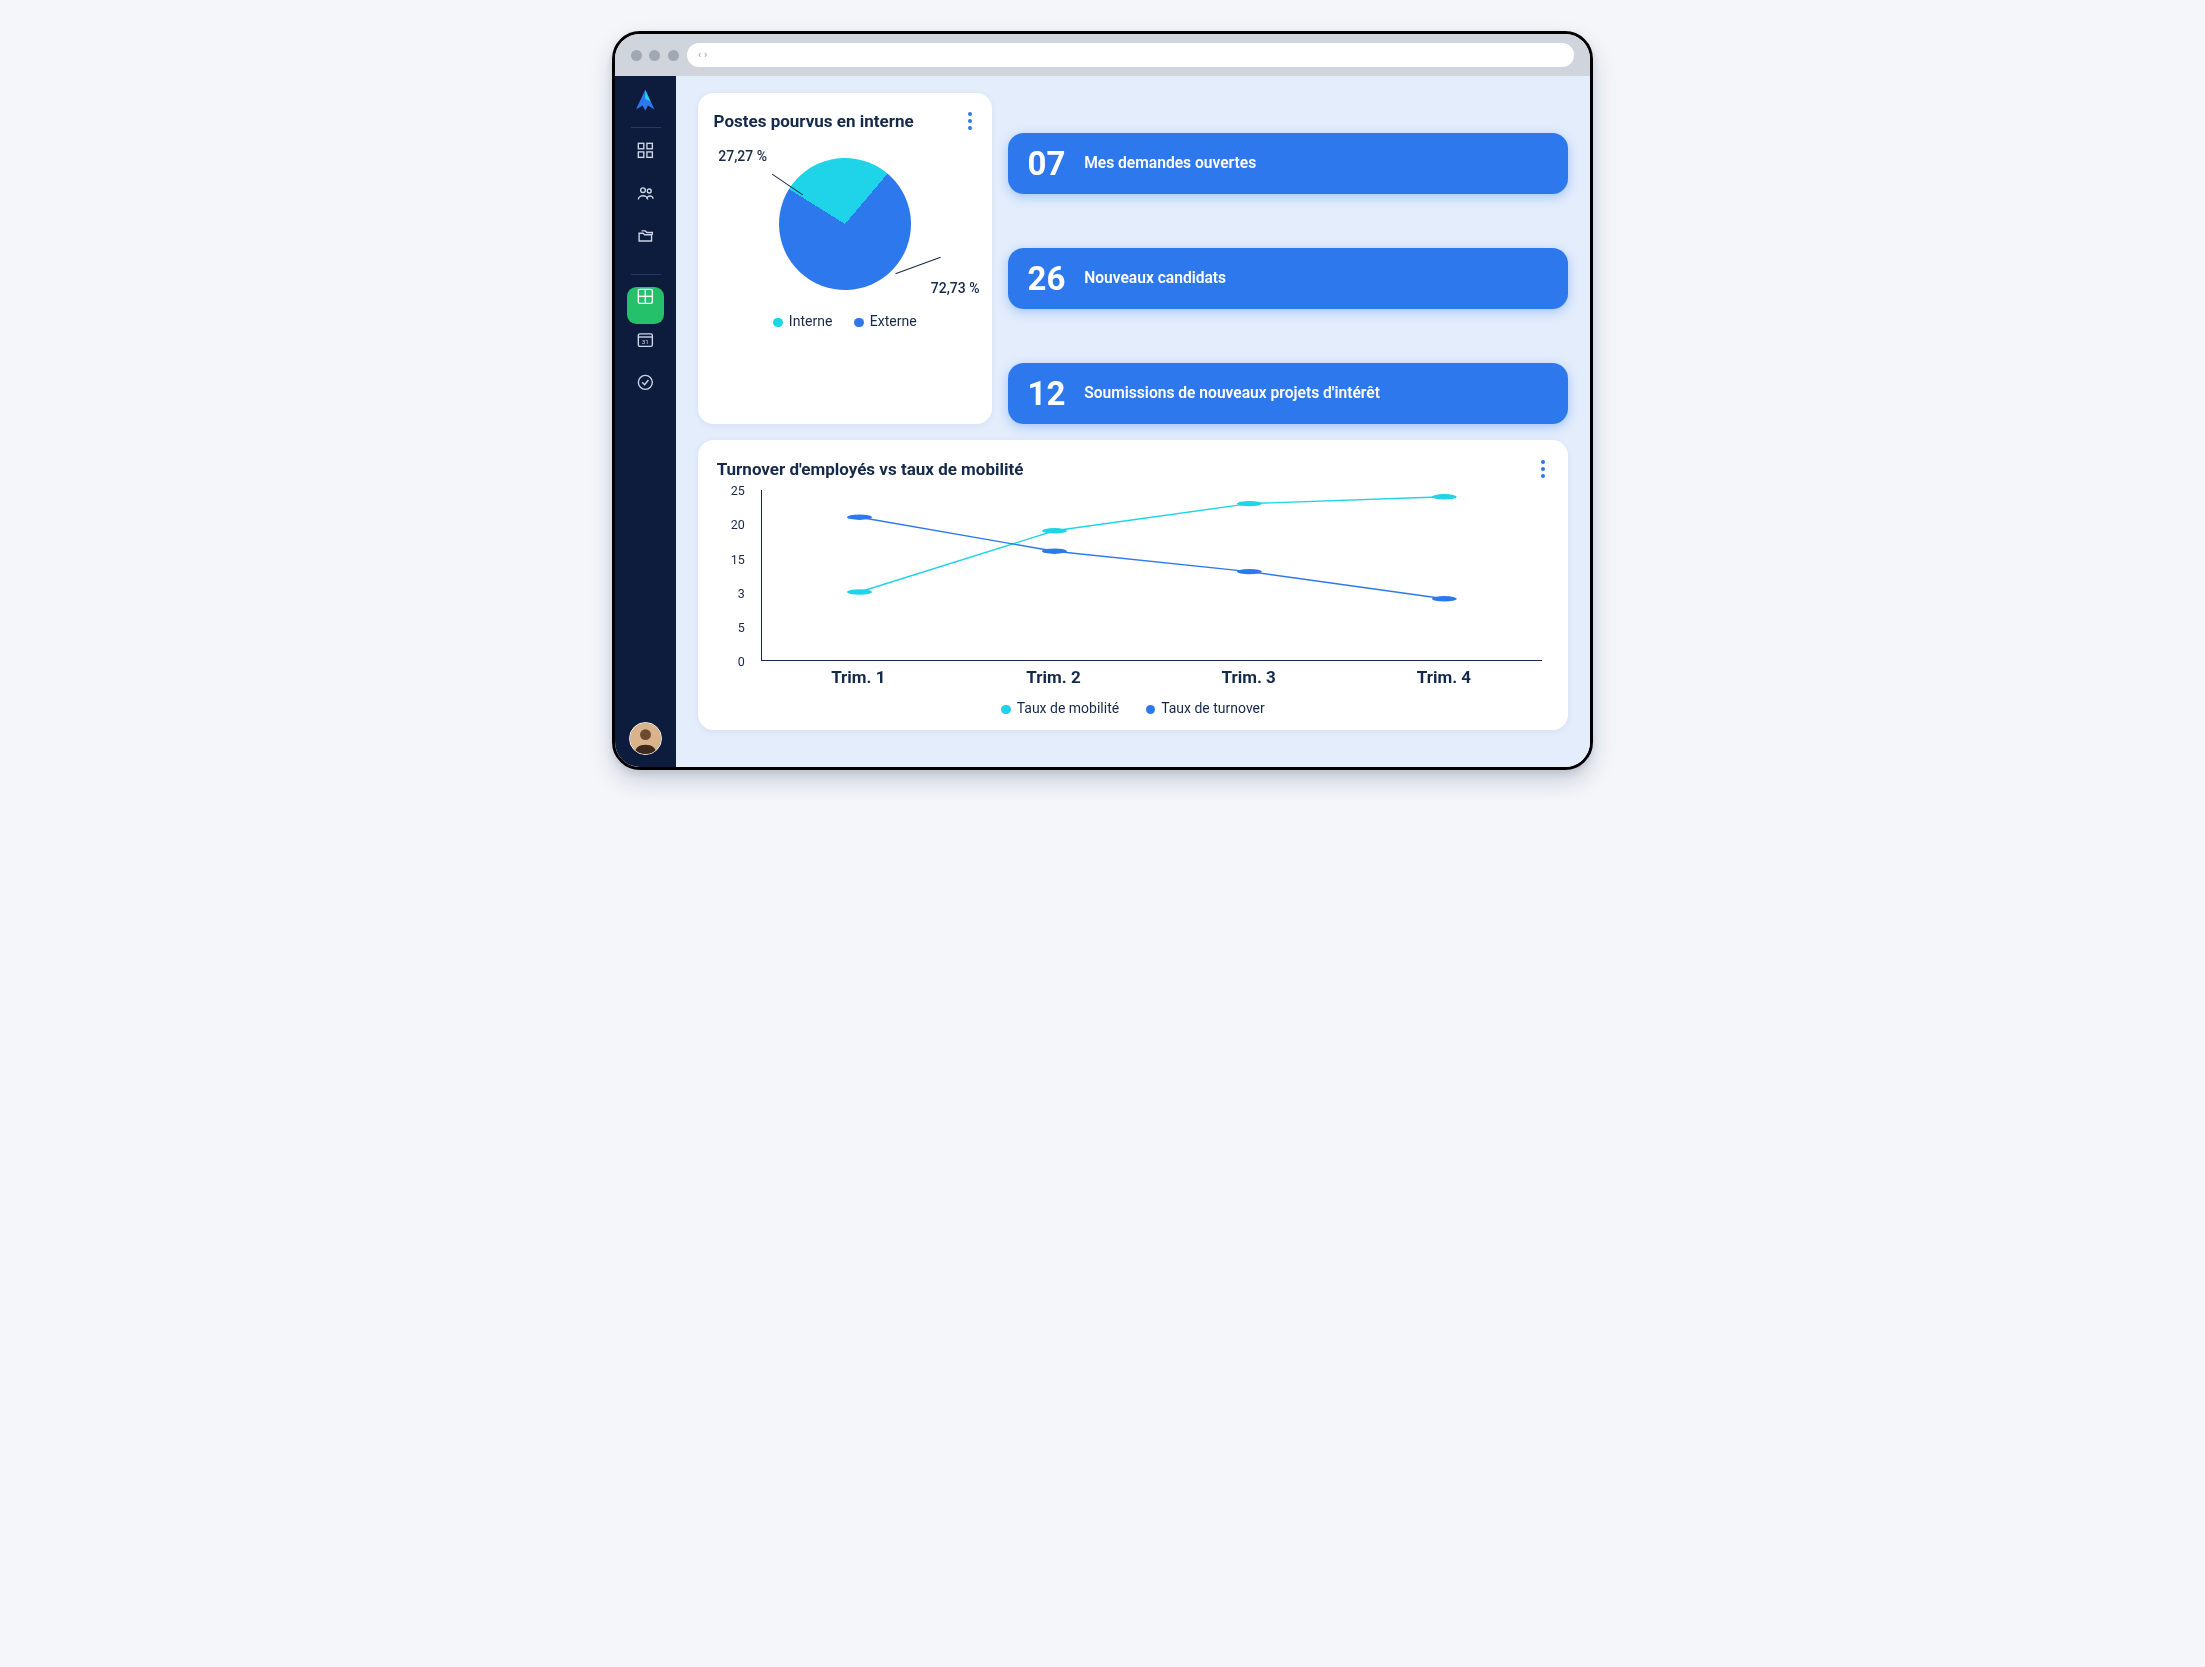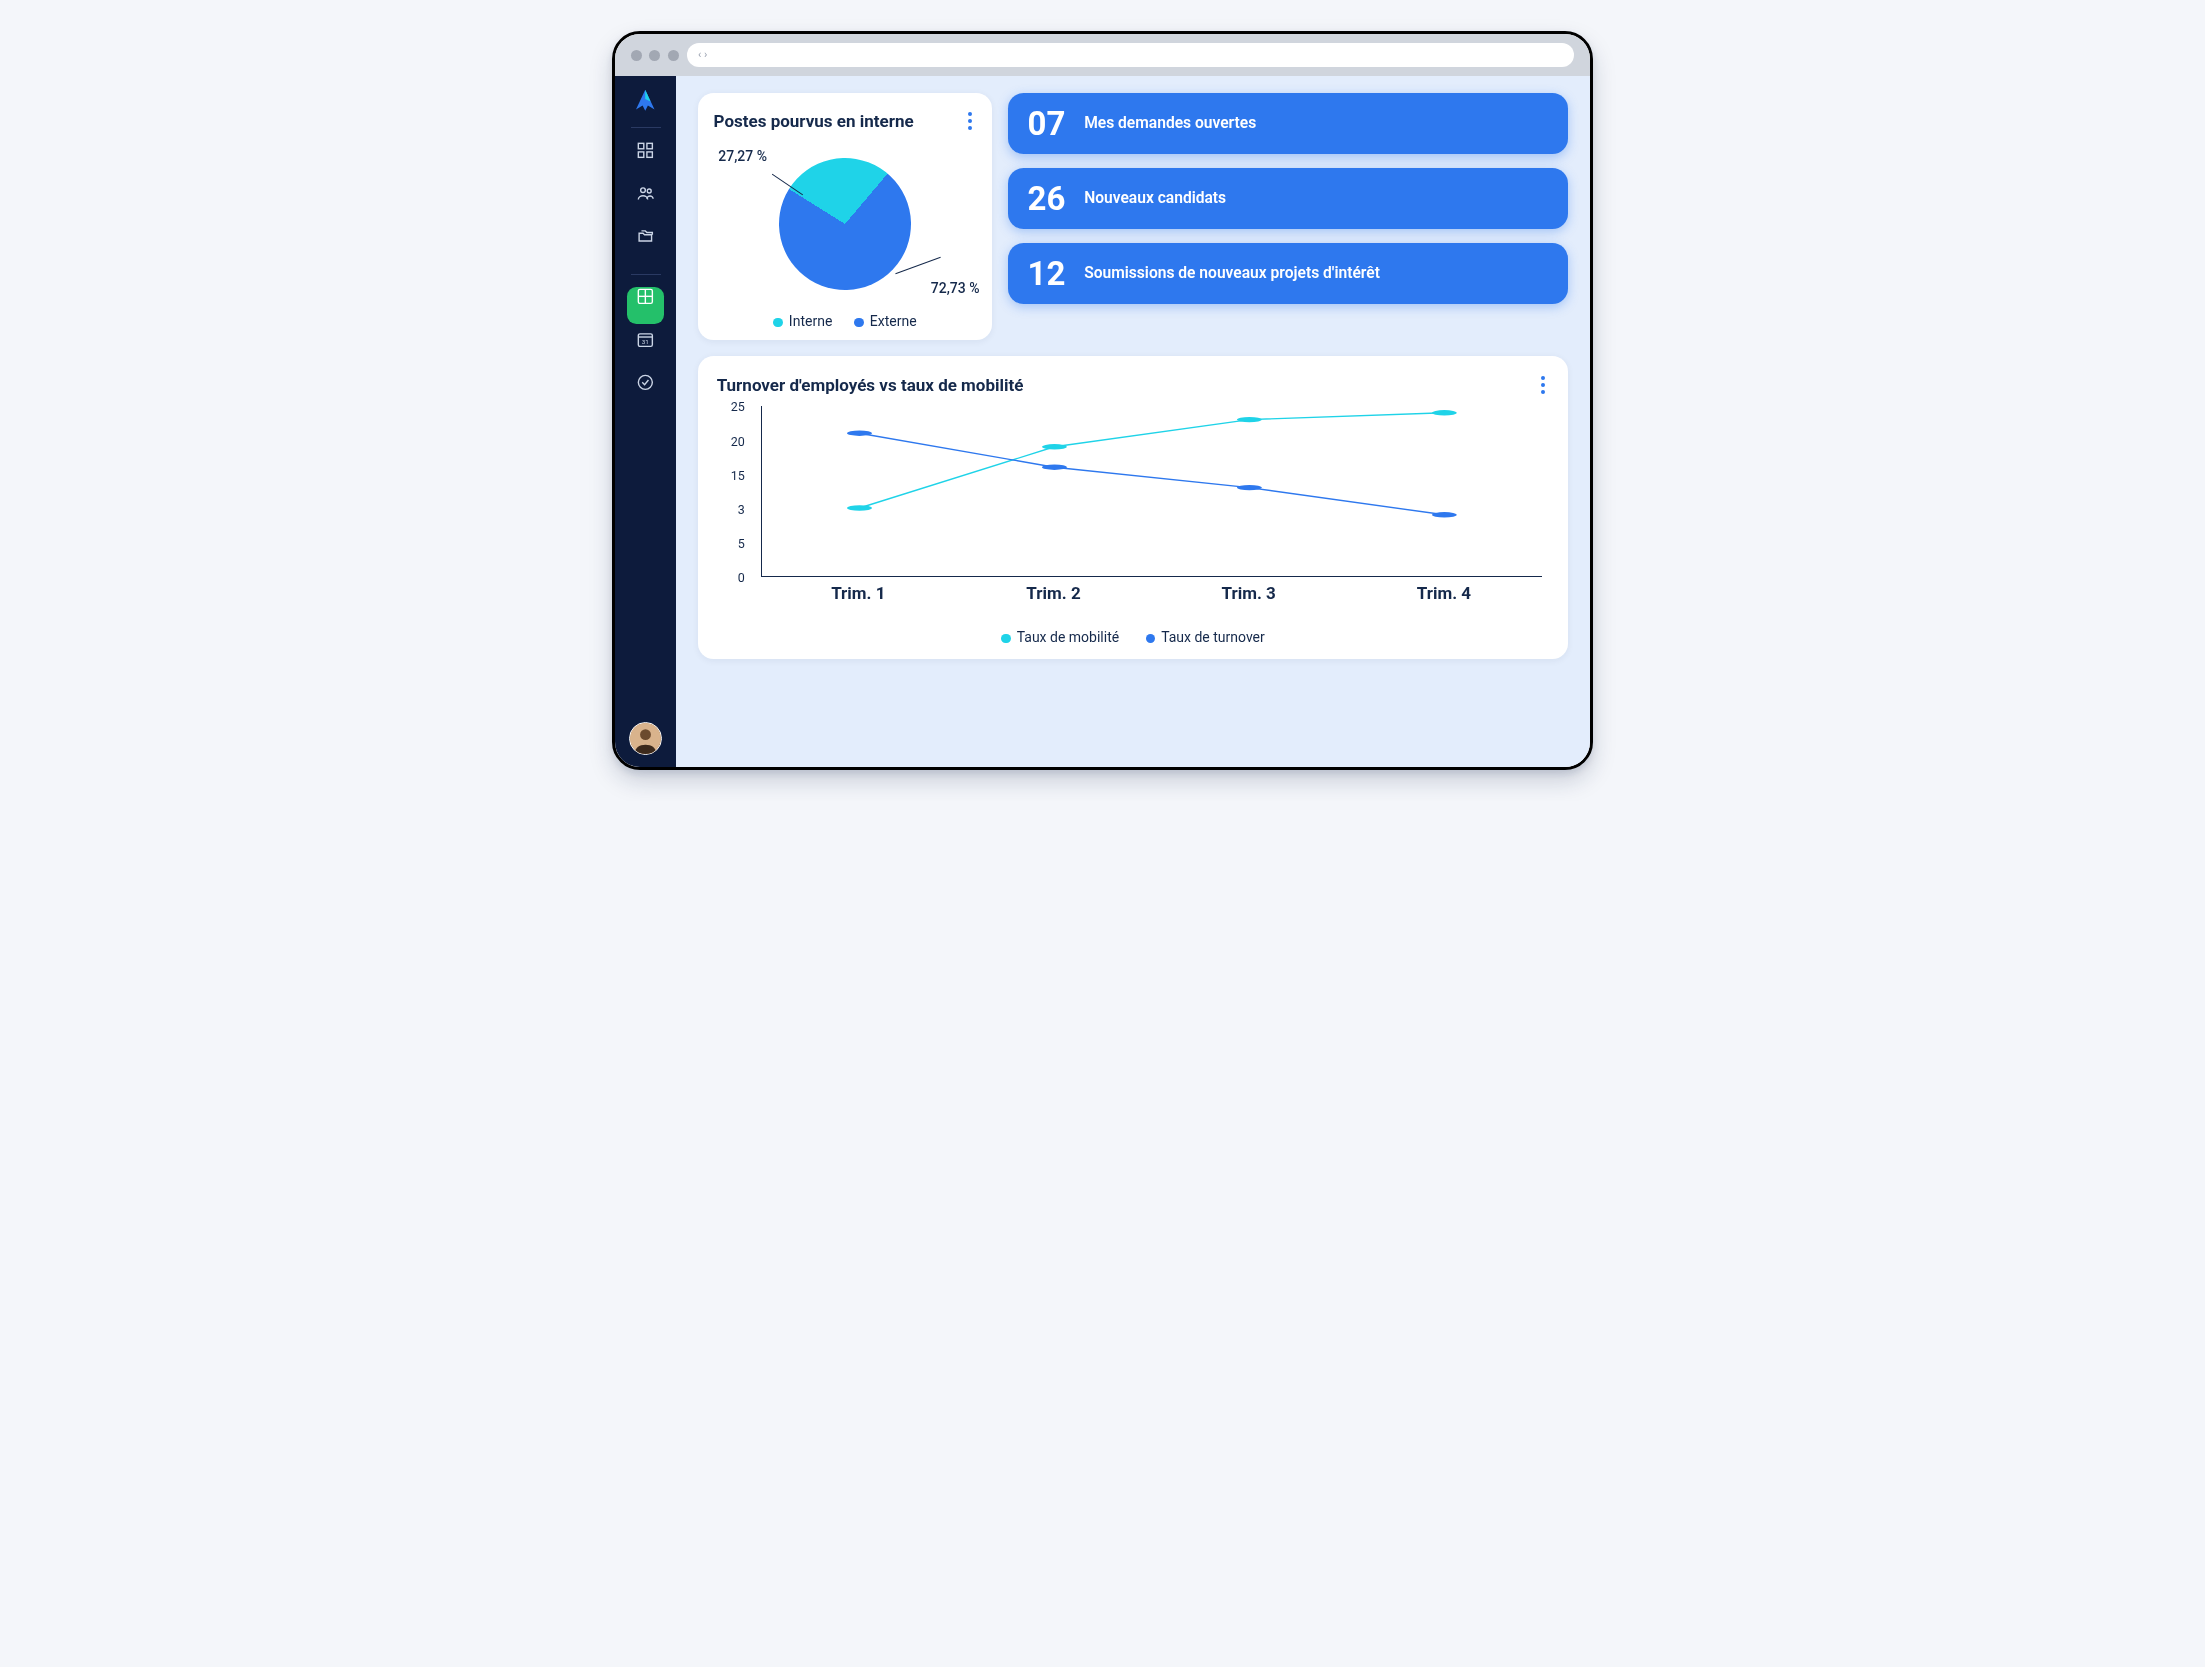--- a/index.html
+++ b/index.html
@@ -55,34 +55,34 @@
   .card-title{font-size:17px;font-weight:700;color:var(--text-dark);}
   .kebab{display:flex;flex-direction:column;gap:3.1px;padding:4.7px;cursor:pointer;}
   .kebab span{width:3.9px;height:3.9px;border-radius:50%;background:var(--blue);}
   .pie-wrap{position:relative;height:179px;display:flex;align-items:center;justify-content:center;}
   .pie{width:132px;height:132px;border-radius:50%;}
   .pie-label{position:absolute;font-size:14px;color:var(--text-dark);font-weight:500;}
   .pie-line{position:absolute;height:0.8px;background:#15294b;}
   .legend{display:flex;gap:22px;justify-content:center;align-items:center;font-size:14px;color:var(--text-dark);}
   .swatch{width:9.3px;height:9.3px;border-radius:50%;display:inline-block;margin-right:6.2px;vertical-align:middle;}
   .metric-col{flex:1;display:flex;flex-direction:column;gap:14px;}
-  .metric{background:var(--blue);color:#fff;border-radius:15.6px;padding:14px 20px;display:flex;align-items:center;gap:18.7px;box-shadow:0 3.1px 11px rgba(46,120,238,.35);cursor:pointer;}
+  .metric{background:var(--blue);color:#fff;border-radius:15.6px;padding:14px 20px;display:flex;align-items:center;gap:18.7px;box-shadow:0 3.1px 11px rgba(46,120,238,.35);cursor:pointer;margin-top:40px;}
   .metric-num{font-size:33px;font-weight:700;line-height:1;}
   .metric-label{font-size:15.6px;font-weight:600;line-height:1.25;}
   .risk-num{font-size:34px;font-weight:700;color:var(--blue);margin-top:auto;}
   .risk-label{font-size:17px;font-weight:700;color:var(--text-dark);line-height:1.3;margin-top:1.6px;}
   .line-card{margin-top:15.6px;padding:15.6px 18.7px 14px;}
   .chart-area{position:relative;height:202px;margin-top:7.8px;}
   .y-axis{position:absolute;left:0;top:0;bottom:31px;width:36px;}
   .y-tick{position:absolute;right:7.8px;transform:translateY(50%);font-size:12.5px;color:var(--text-dark);}
   .plot{position:absolute;left:44px;right:7.8px;top:0;bottom:31px;border-left:1.6px solid var(--text-dark);border-bottom:1.6px solid var(--text-dark);}
   .plot svg{position:absolute;inset:0;width:100%;height:100%;}
   .x-labels{position:absolute;left:44px;right:7.8px;bottom:0;height:25px;display:flex;}
   .x-label{flex:1;text-align:center;font-size:17px;color:var(--text-dark);font-weight:bold;}
-  .line-legend{display:flex;gap:26.5px;justify-content:center;margin-top:21px;font-size:14px;color:var(--text-dark);}
+  .line-legend{display:flex;gap:26.5px;justify-content:center;margin-top:8px;font-size:14px;color:var(--text-dark);}
   .risk-group{width:142px;display:flex;flex-direction:column;}
   .risk-group .card{border-radius:0 0 15.6px 15.6px;}
   .risk-cap{height:9.3px;background:var(--blue);border-radius:15.6px 15.6px 0 0;box-shadow:0 1.6px 7.8px rgba(14,32,70,.06);}
 </style>
 </head>
 <body>
 
 <div class="window">
   <div class="titlebar">
     <div class="tb-dot"></div>

